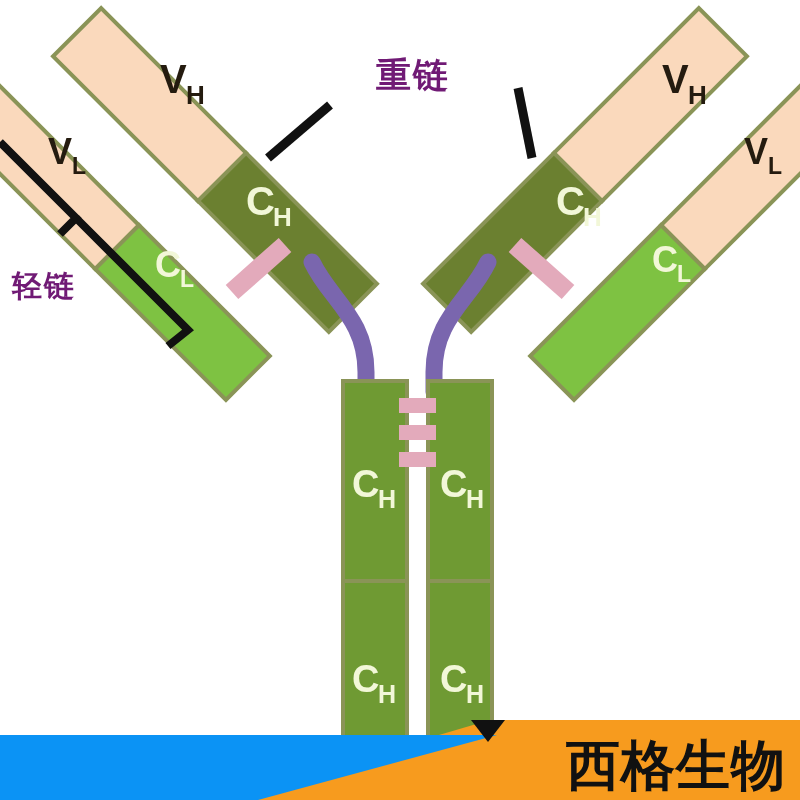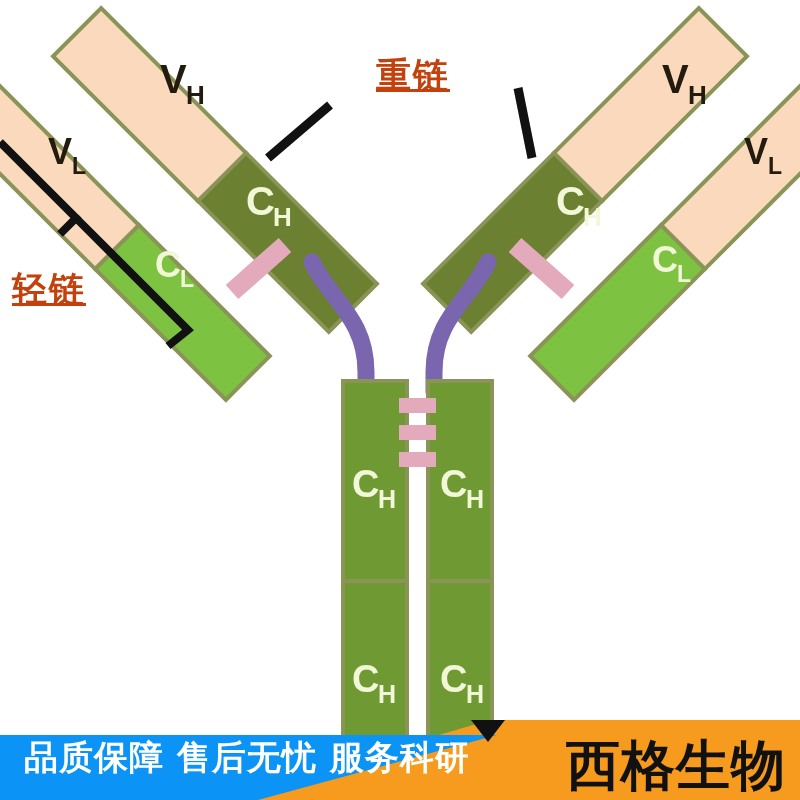--- a/index.html
+++ b/index.html
@@ -23,34 +23,33 @@
     left: 0;
     top: 0;
     width: 800px;
     height: 800px;
     display: block;
   }
   .cn-label {
     position: absolute;
     font-family: "DejaVu Serif", "Liberation Serif", serif;
     font-weight: 700;
-    color: #c2410c;
+    color: #701a75;
     white-space: nowrap;
     letter-spacing: 2px;
-    text-decoration: underline;
   }
   #label-heavy-chain {
     left: 376px;
     top: 52px;
     font-size: 35px;
   }
   #label-light-chain {
     left: 12px;
     top: 266px;
-    font-size: 35px;
+    font-size: 30px;
   }
   
   #banner {
     position: absolute;
     left: 0;
     bottom: 0;
     width: 800px;
     height: 90px;
   }
   #banner-svg {
@@ -206,18 +205,17 @@
   <div id="banner">
     <svg id="banner-svg" viewBox="0 0 800 90" preserveAspectRatio="none">
 
       <polygon points="490,10 800,10 800,90 218,90" fill="#f79b1e"></polygon>
 
       <polygon points="0,25 497,25 258,90 0,90" fill="#0b93f5"></polygon>
 
       <polygon points="471,10 505,10 488,32" fill="#111111"></polygon>
     </svg>
 
-    <div class="banner-text" id="banner-slogan">品质保障 售后无忧 服务科研</div>
 
     <div class="banner-text" id="banner-brand">西格生物</div>
   </div>
 
 </div>
 
 </body></html>

